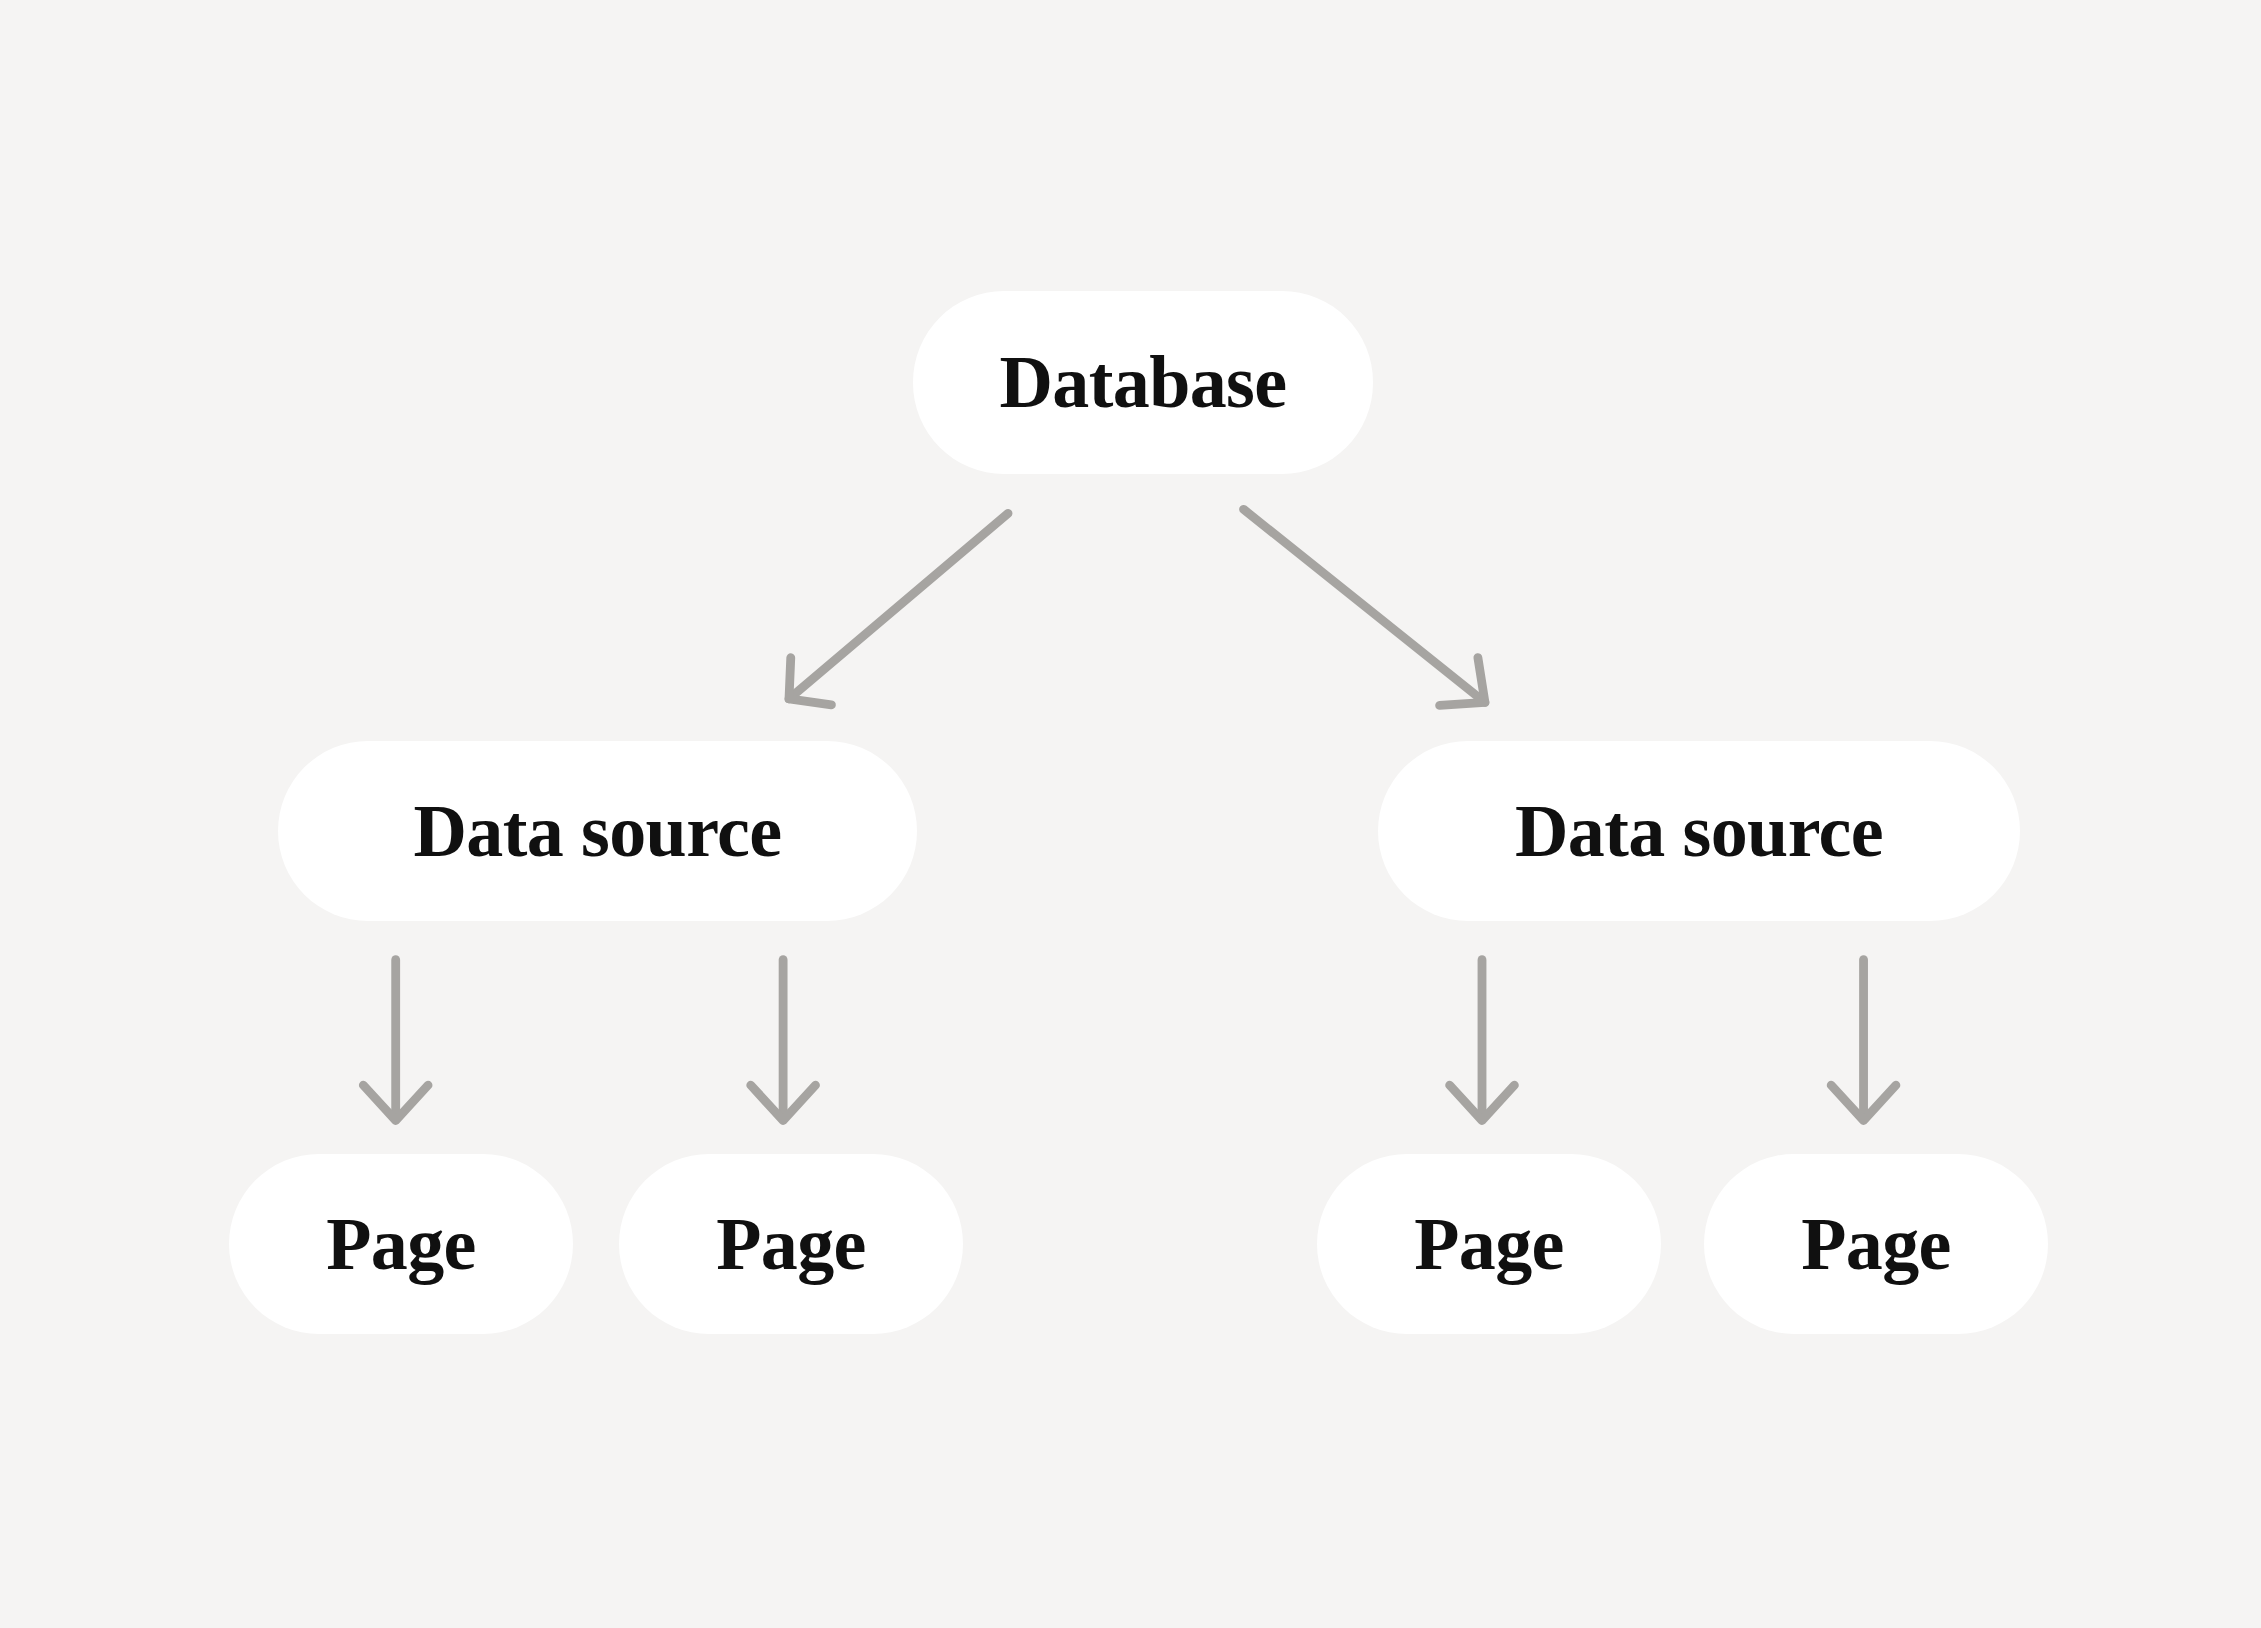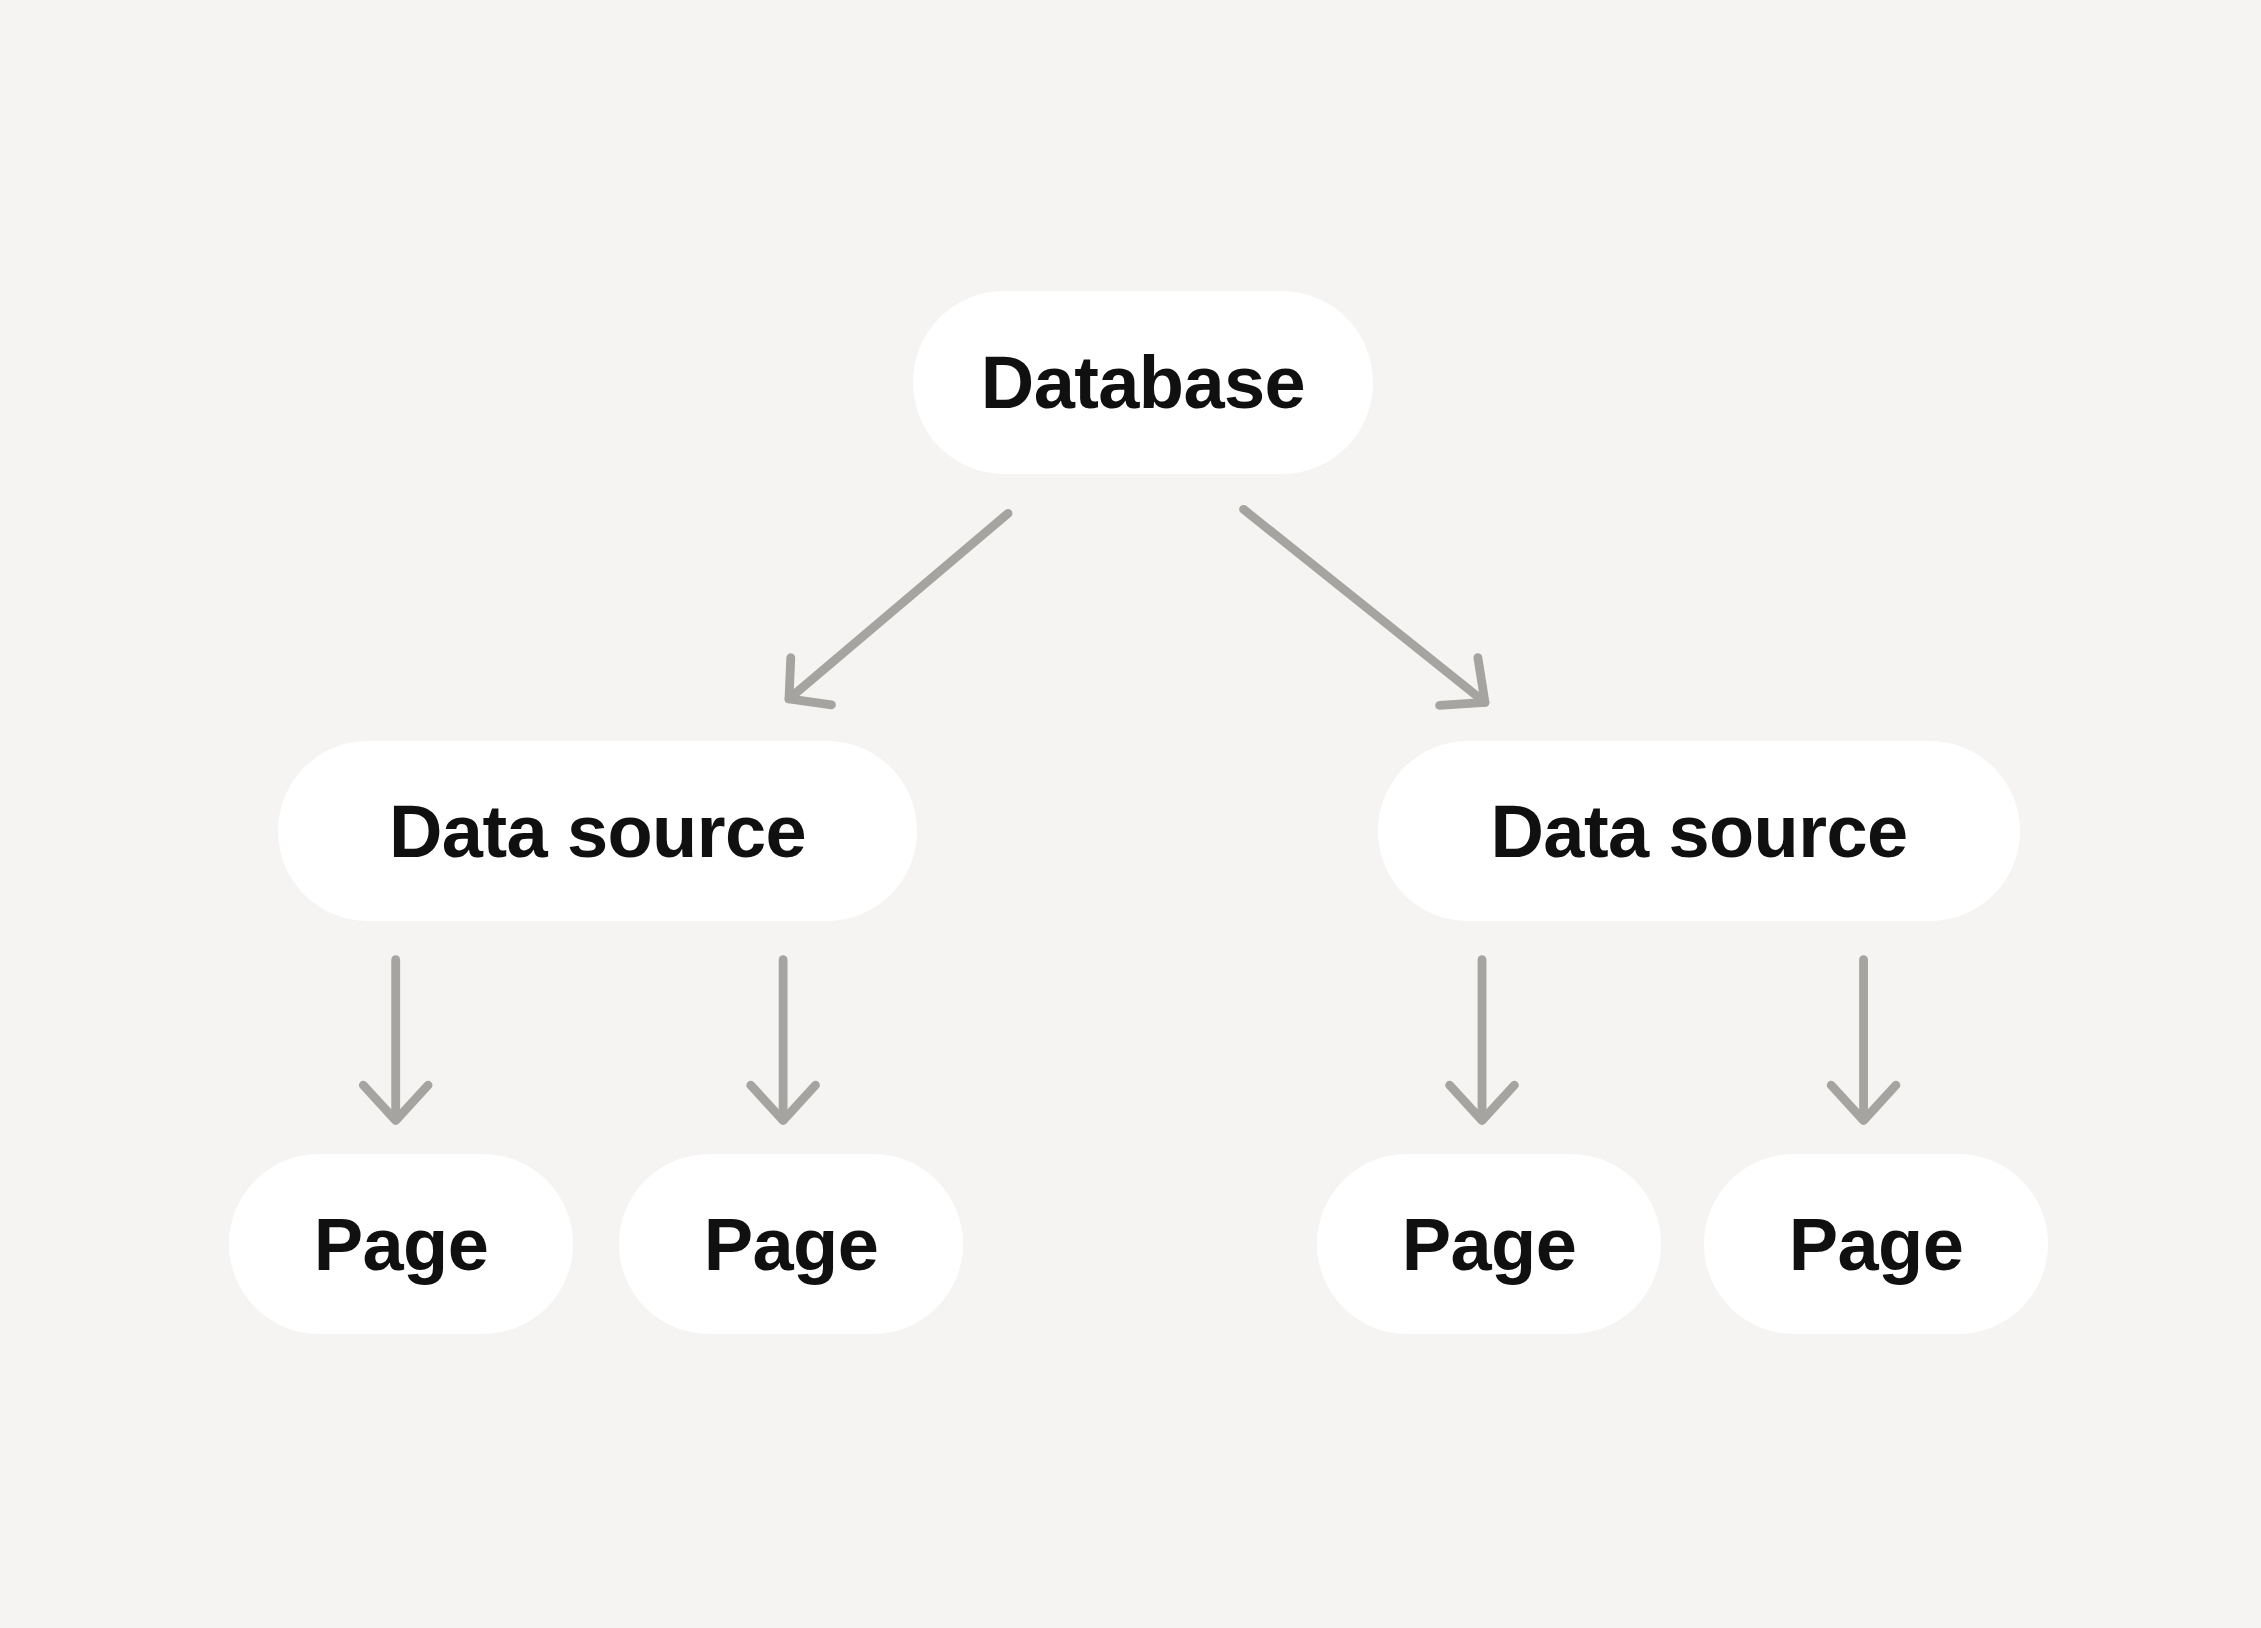--- a/index.html
+++ b/index.html
@@ -41,20 +41,21 @@
     display: flex;
     align-items: center;
     justify-content: center;
   }
   .node .label {
     font-size: 74px;
     font-weight: 700;
     color: var(--text);
     letter-spacing: -0.6px;
     white-space: nowrap;
+    font-family: Liberation Serif, serif;
   }
   .node-database      { left: 913px; top: 291px;  width: 460px;  height: 183px; }
   .node-ds-left       { left: 278px;  top: 741px; width: 639px; height: 180px; }
   .node-ds-right      { left: 1378px; top: 741px; width: 642px; height: 180px; }
   .node-page-1        { left: 229px;  top: 1154px; width: 344px;  height: 180px; }
   .node-page-2        { left: 619px; top: 1154px; width: 344px;  height: 180px; }
   .node-page-3        { left: 1317px; top: 1154px; width: 344px;  height: 180px; }
   .node-page-4        { left: 1704px; top: 1154px; width: 344px;  height: 180px; }
 </style>
 </head>

